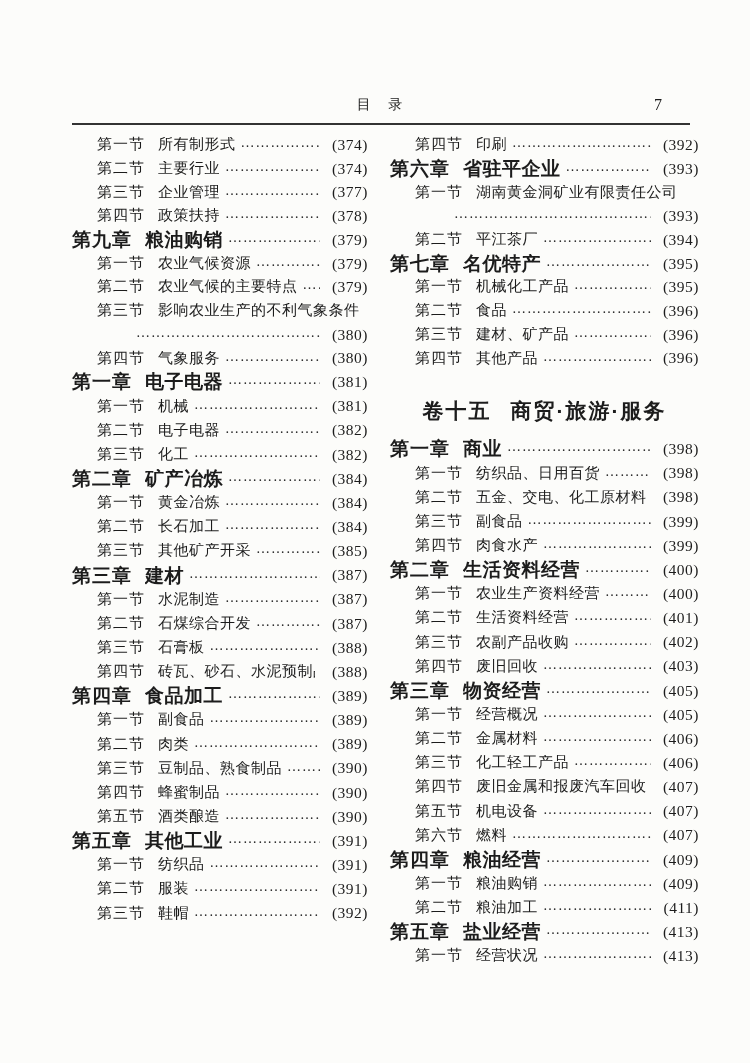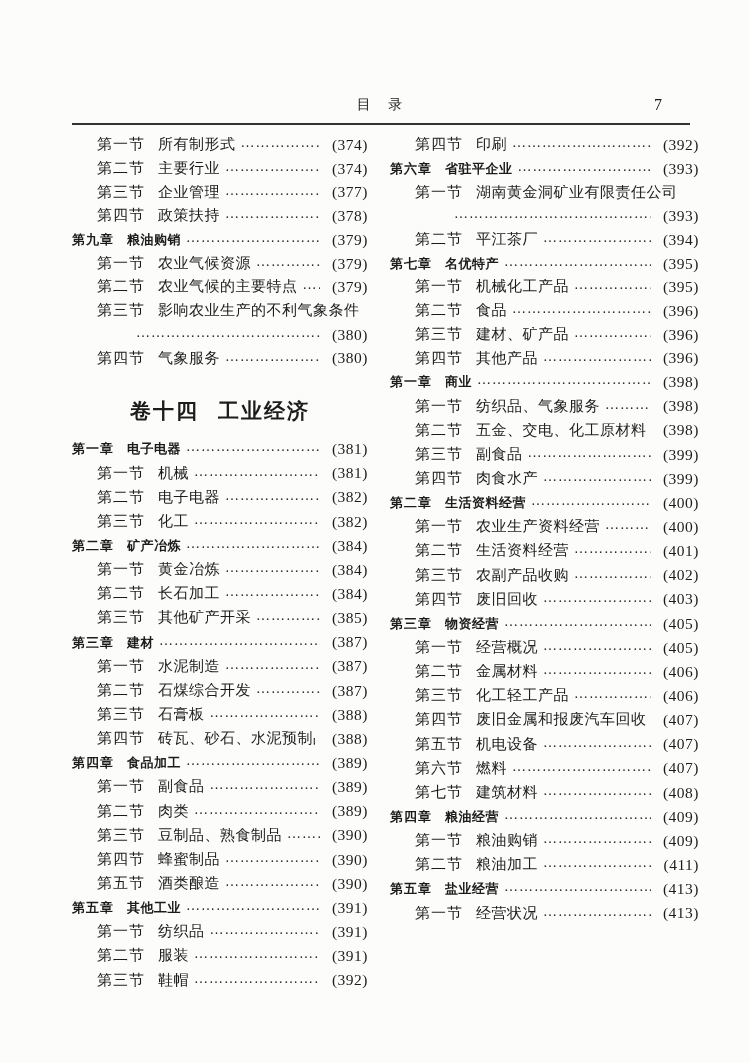--- a/index.html
+++ b/index.html
@@ -34,21 +34,21 @@
     font-size:15px; line-height:1;
   }
   .rows-top .row { height:23.7px; }
   .rows-bottom .row { height:24.15px; }
   .row.section { padding-left:25px; }
   .row.continuation { padding-left:59px; }
   .row.chapter .entry-label,
   .row.chapter .entry-title {
     font-weight:700;
     font-family:"Liberation Sans","DejaVu Sans",sans-serif;
-    font-size:13px;
+    font-size:19px;
   }
   .entry-label { white-space:nowrap; letter-spacing:1px; flex:0 0 auto; }
   .entry-title { margin-left:13px; white-space:nowrap; letter-spacing:0.5px; flex:0 1 auto; overflow:hidden; }
   .leader {
     flex:1 1 0; overflow:hidden; white-space:nowrap;
     margin:0 4px 0 5px; color:#262626; min-width:0;
   }
   .leader::after {
     content:"……………………………………………………………………………………";
     font-size:14px; letter-spacing:1px; position:relative; top:-2px;
@@ -130,234 +130,234 @@
               <span class="leader"></span>
               <span class="page-no">(380)</span>
             </div>
             <div class="row section">
               <span class="entry-label">第四节</span>
               <span class="entry-title">气象服务</span>
               <span class="leader"></span>
               <span class="page-no">(380)</span>
             </div>
           </div>
+        <div class="rows-bottom">
+            <div class="row chapter">
+              <span class="entry-label">第一章</span>
+              <span class="entry-title">电子电器</span>
+              <span class="leader"></span>
+              <span class="page-no">(381)</span>
+            </div>
+            <div class="row section">
+              <span class="entry-label">第一节</span>
+              <span class="entry-title">机械</span>
+              <span class="leader"></span>
+              <span class="page-no">(381)</span>
+            </div>
+            <div class="row section">
+              <span class="entry-label">第二节</span>
+              <span class="entry-title">电子电器</span>
+              <span class="leader"></span>
+              <span class="page-no">(382)</span>
+            </div>
+            <div class="row section">
+              <span class="entry-label">第三节</span>
+              <span class="entry-title">化工</span>
+              <span class="leader"></span>
+              <span class="page-no">(382)</span>
+            </div>
+            <div class="row chapter">
+              <span class="entry-label">第二章</span>
+              <span class="entry-title">矿产冶炼</span>
+              <span class="leader"></span>
+              <span class="page-no">(384)</span>
+            </div>
+            <div class="row section">
+              <span class="entry-label">第一节</span>
+              <span class="entry-title">黄金冶炼</span>
+              <span class="leader"></span>
+              <span class="page-no">(384)</span>
+            </div>
+            <div class="row section">
+              <span class="entry-label">第二节</span>
+              <span class="entry-title">长石加工</span>
+              <span class="leader"></span>
+              <span class="page-no">(384)</span>
+            </div>
+            <div class="row section">
+              <span class="entry-label">第三节</span>
+              <span class="entry-title">其他矿产开采</span>
+              <span class="leader"></span>
+              <span class="page-no">(385)</span>
+            </div>
+            <div class="row chapter">
+              <span class="entry-label">第三章</span>
+              <span class="entry-title">建材</span>
+              <span class="leader"></span>
+              <span class="page-no">(387)</span>
+            </div>
+            <div class="row section">
+              <span class="entry-label">第一节</span>
+              <span class="entry-title">水泥制造</span>
+              <span class="leader"></span>
+              <span class="page-no">(387)</span>
+            </div>
+            <div class="row section">
+              <span class="entry-label">第二节</span>
+              <span class="entry-title">石煤综合开发</span>
+              <span class="leader"></span>
+              <span class="page-no">(387)</span>
+            </div>
+            <div class="row section">
+              <span class="entry-label">第三节</span>
+              <span class="entry-title">石膏板</span>
+              <span class="leader"></span>
+              <span class="page-no">(388)</span>
+            </div>
+            <div class="row section">
+              <span class="entry-label">第四节</span>
+              <span class="entry-title">砖瓦、砂石、水泥预制品</span>
+              <span class="leader"></span>
+              <span class="page-no">(388)</span>
+            </div>
+            <div class="row chapter">
+              <span class="entry-label">第四章</span>
+              <span class="entry-title">食品加工</span>
+              <span class="leader"></span>
+              <span class="page-no">(389)</span>
+            </div>
+            <div class="row section">
+              <span class="entry-label">第一节</span>
+              <span class="entry-title">副食品</span>
+              <span class="leader"></span>
+              <span class="page-no">(389)</span>
+            </div>
+            <div class="row section">
+              <span class="entry-label">第二节</span>
+              <span class="entry-title">肉类</span>
+              <span class="leader"></span>
+              <span class="page-no">(389)</span>
+            </div>
+            <div class="row section">
+              <span class="entry-label">第三节</span>
+              <span class="entry-title">豆制品、熟食制品</span>
+              <span class="leader"></span>
+              <span class="page-no">(390)</span>
+            </div>
+            <div class="row section">
+              <span class="entry-label">第四节</span>
+              <span class="entry-title">蜂蜜制品</span>
+              <span class="leader"></span>
+              <span class="page-no">(390)</span>
+            </div>
+            <div class="row section">
+              <span class="entry-label">第五节</span>
+              <span class="entry-title">酒类酿造</span>
+              <span class="leader"></span>
+              <span class="page-no">(390)</span>
+            </div>
+            <div class="row chapter">
+              <span class="entry-label">第五章</span>
+              <span class="entry-title">其他工业</span>
+              <span class="leader"></span>
+              <span class="page-no">(391)</span>
+            </div>
+            <div class="row section">
+              <span class="entry-label">第一节</span>
+              <span class="entry-title">纺织品</span>
+              <span class="leader"></span>
+              <span class="page-no">(391)</span>
+            </div>
+            <div class="row section">
+              <span class="entry-label">第二节</span>
+              <span class="entry-title">服装</span>
+              <span class="leader"></span>
+              <span class="page-no">(391)</span>
+            </div>
+            <div class="row section">
+              <span class="entry-label">第三节</span>
+              <span class="entry-title">鞋帽</span>
+              <span class="leader"></span>
+              <span class="page-no">(392)</span>
+            </div>
+          </div>
+      </div>
+
+      <div class="col">
+        <div class="rows-top">
+            <div class="row section">
+              <span class="entry-label">第四节</span>
+              <span class="entry-title">印刷</span>
+              <span class="leader"></span>
+              <span class="page-no">(392)</span>
+            </div>
+            <div class="row chapter">
+              <span class="entry-label">第六章</span>
+              <span class="entry-title">省驻平企业</span>
+              <span class="leader"></span>
+              <span class="page-no">(393)</span>
+            </div>
+            <div class="row section">
+              <span class="entry-label">第一节</span>
+              <span class="entry-title">湖南黄金洞矿业有限责任公司</span>
+            </div>
+            <div class="row continuation">
+              <span class="leader"></span>
+              <span class="page-no">(393)</span>
+            </div>
+            <div class="row section">
+              <span class="entry-label">第二节</span>
+              <span class="entry-title">平江茶厂</span>
+              <span class="leader"></span>
+              <span class="page-no">(394)</span>
+            </div>
+            <div class="row chapter">
+              <span class="entry-label">第七章</span>
+              <span class="entry-title">名优特产</span>
+              <span class="leader"></span>
+              <span class="page-no">(395)</span>
+            </div>
+            <div class="row section">
+              <span class="entry-label">第一节</span>
+              <span class="entry-title">机械化工产品</span>
+              <span class="leader"></span>
+              <span class="page-no">(395)</span>
+            </div>
+            <div class="row section">
+              <span class="entry-label">第二节</span>
+              <span class="entry-title">食品</span>
+              <span class="leader"></span>
+              <span class="page-no">(396)</span>
+            </div>
+            <div class="row section">
+              <span class="entry-label">第三节</span>
+              <span class="entry-title">建材、矿产品</span>
+              <span class="leader"></span>
+              <span class="page-no">(396)</span>
+            </div>
+            <div class="row section">
+              <span class="entry-label">第四节</span>
+              <span class="entry-title">其他产品</span>
+              <span class="leader"></span>
+              <span class="page-no">(396)</span>
+            </div>
+          </div>
         <div class="vol-heading">
-          <span class="vol">卷十四</span><span class="vol-title">工业经济</span>
+          <span class="vol">卷十五</span><span class="vol-title">商贸·旅游·服务</span>
         </div>
         <div class="rows-bottom">
             <div class="row chapter">
               <span class="entry-label">第一章</span>
-              <span class="entry-title">电子电器</span>
-              <span class="leader"></span>
-              <span class="page-no">(381)</span>
-            </div>
-            <div class="row section">
-              <span class="entry-label">第一节</span>
-              <span class="entry-title">机械</span>
-              <span class="leader"></span>
-              <span class="page-no">(381)</span>
-            </div>
-            <div class="row section">
-              <span class="entry-label">第二节</span>
-              <span class="entry-title">电子电器</span>
-              <span class="leader"></span>
-              <span class="page-no">(382)</span>
-            </div>
-            <div class="row section">
-              <span class="entry-label">第三节</span>
-              <span class="entry-title">化工</span>
-              <span class="leader"></span>
-              <span class="page-no">(382)</span>
-            </div>
-            <div class="row chapter">
-              <span class="entry-label">第二章</span>
-              <span class="entry-title">矿产冶炼</span>
-              <span class="leader"></span>
-              <span class="page-no">(384)</span>
-            </div>
-            <div class="row section">
-              <span class="entry-label">第一节</span>
-              <span class="entry-title">黄金冶炼</span>
-              <span class="leader"></span>
-              <span class="page-no">(384)</span>
-            </div>
-            <div class="row section">
-              <span class="entry-label">第二节</span>
-              <span class="entry-title">长石加工</span>
-              <span class="leader"></span>
-              <span class="page-no">(384)</span>
-            </div>
-            <div class="row section">
-              <span class="entry-label">第三节</span>
-              <span class="entry-title">其他矿产开采</span>
-              <span class="leader"></span>
-              <span class="page-no">(385)</span>
-            </div>
-            <div class="row chapter">
-              <span class="entry-label">第三章</span>
-              <span class="entry-title">建材</span>
-              <span class="leader"></span>
-              <span class="page-no">(387)</span>
-            </div>
-            <div class="row section">
-              <span class="entry-label">第一节</span>
-              <span class="entry-title">水泥制造</span>
-              <span class="leader"></span>
-              <span class="page-no">(387)</span>
-            </div>
-            <div class="row section">
-              <span class="entry-label">第二节</span>
-              <span class="entry-title">石煤综合开发</span>
-              <span class="leader"></span>
-              <span class="page-no">(387)</span>
-            </div>
-            <div class="row section">
-              <span class="entry-label">第三节</span>
-              <span class="entry-title">石膏板</span>
-              <span class="leader"></span>
-              <span class="page-no">(388)</span>
-            </div>
-            <div class="row section">
-              <span class="entry-label">第四节</span>
-              <span class="entry-title">砖瓦、砂石、水泥预制品</span>
-              <span class="leader"></span>
-              <span class="page-no">(388)</span>
-            </div>
-            <div class="row chapter">
-              <span class="entry-label">第四章</span>
-              <span class="entry-title">食品加工</span>
-              <span class="leader"></span>
-              <span class="page-no">(389)</span>
-            </div>
-            <div class="row section">
-              <span class="entry-label">第一节</span>
-              <span class="entry-title">副食品</span>
-              <span class="leader"></span>
-              <span class="page-no">(389)</span>
-            </div>
-            <div class="row section">
-              <span class="entry-label">第二节</span>
-              <span class="entry-title">肉类</span>
-              <span class="leader"></span>
-              <span class="page-no">(389)</span>
-            </div>
-            <div class="row section">
-              <span class="entry-label">第三节</span>
-              <span class="entry-title">豆制品、熟食制品</span>
-              <span class="leader"></span>
-              <span class="page-no">(390)</span>
-            </div>
-            <div class="row section">
-              <span class="entry-label">第四节</span>
-              <span class="entry-title">蜂蜜制品</span>
-              <span class="leader"></span>
-              <span class="page-no">(390)</span>
-            </div>
-            <div class="row section">
-              <span class="entry-label">第五节</span>
-              <span class="entry-title">酒类酿造</span>
-              <span class="leader"></span>
-              <span class="page-no">(390)</span>
-            </div>
-            <div class="row chapter">
-              <span class="entry-label">第五章</span>
-              <span class="entry-title">其他工业</span>
-              <span class="leader"></span>
-              <span class="page-no">(391)</span>
-            </div>
-            <div class="row section">
-              <span class="entry-label">第一节</span>
-              <span class="entry-title">纺织品</span>
-              <span class="leader"></span>
-              <span class="page-no">(391)</span>
-            </div>
-            <div class="row section">
-              <span class="entry-label">第二节</span>
-              <span class="entry-title">服装</span>
-              <span class="leader"></span>
-              <span class="page-no">(391)</span>
-            </div>
-            <div class="row section">
-              <span class="entry-label">第三节</span>
-              <span class="entry-title">鞋帽</span>
-              <span class="leader"></span>
-              <span class="page-no">(392)</span>
-            </div>
-          </div>
-      </div>
-
-      <div class="col">
-        <div class="rows-top">
-            <div class="row section">
-              <span class="entry-label">第四节</span>
-              <span class="entry-title">印刷</span>
-              <span class="leader"></span>
-              <span class="page-no">(392)</span>
-            </div>
-            <div class="row chapter">
-              <span class="entry-label">第六章</span>
-              <span class="entry-title">省驻平企业</span>
-              <span class="leader"></span>
-              <span class="page-no">(393)</span>
-            </div>
-            <div class="row section">
-              <span class="entry-label">第一节</span>
-              <span class="entry-title">湖南黄金洞矿业有限责任公司</span>
-            </div>
-            <div class="row continuation">
-              <span class="leader"></span>
-              <span class="page-no">(393)</span>
-            </div>
-            <div class="row section">
-              <span class="entry-label">第二节</span>
-              <span class="entry-title">平江茶厂</span>
-              <span class="leader"></span>
-              <span class="page-no">(394)</span>
-            </div>
-            <div class="row chapter">
-              <span class="entry-label">第七章</span>
-              <span class="entry-title">名优特产</span>
-              <span class="leader"></span>
-              <span class="page-no">(395)</span>
-            </div>
-            <div class="row section">
-              <span class="entry-label">第一节</span>
-              <span class="entry-title">机械化工产品</span>
-              <span class="leader"></span>
-              <span class="page-no">(395)</span>
-            </div>
-            <div class="row section">
-              <span class="entry-label">第二节</span>
-              <span class="entry-title">食品</span>
-              <span class="leader"></span>
-              <span class="page-no">(396)</span>
-            </div>
-            <div class="row section">
-              <span class="entry-label">第三节</span>
-              <span class="entry-title">建材、矿产品</span>
-              <span class="leader"></span>
-              <span class="page-no">(396)</span>
-            </div>
-            <div class="row section">
-              <span class="entry-label">第四节</span>
-              <span class="entry-title">其他产品</span>
-              <span class="leader"></span>
-              <span class="page-no">(396)</span>
-            </div>
-          </div>
-        <div class="rows-bottom">
-            <div class="row chapter">
-              <span class="entry-label">第一章</span>
               <span class="entry-title">商业</span>
               <span class="leader"></span>
               <span class="page-no">(398)</span>
             </div>
             <div class="row section">
               <span class="entry-label">第一节</span>
-              <span class="entry-title">纺织品、气象服务</span>
+              <span class="entry-title">纺织品、日用百货</span>
               <span class="leader"></span>
               <span class="page-no">(398)</span>
             </div>
             <div class="row section">
               <span class="entry-label">第二节</span>
               <span class="entry-title">五金、交电、化工原材料</span>
               <span class="leader"></span>
               <span class="page-no">(398)</span>
             </div>
             <div class="row section">
@@ -436,26 +436,20 @@
               <span class="entry-label">第五节</span>
               <span class="entry-title">机电设备</span>
               <span class="leader"></span>
               <span class="page-no">(407)</span>
             </div>
             <div class="row section">
               <span class="entry-label">第六节</span>
               <span class="entry-title">燃料</span>
               <span class="leader"></span>
               <span class="page-no">(407)</span>
-            </div>
-            <div class="row section">
-              <span class="entry-label">第七节</span>
-              <span class="entry-title">建筑材料</span>
-              <span class="leader"></span>
-              <span class="page-no">(408)</span>
             </div>
             <div class="row chapter">
               <span class="entry-label">第四章</span>
               <span class="entry-title">粮油经营</span>
               <span class="leader"></span>
               <span class="page-no">(409)</span>
             </div>
             <div class="row section">
               <span class="entry-label">第一节</span>
               <span class="entry-title">粮油购销</span>

